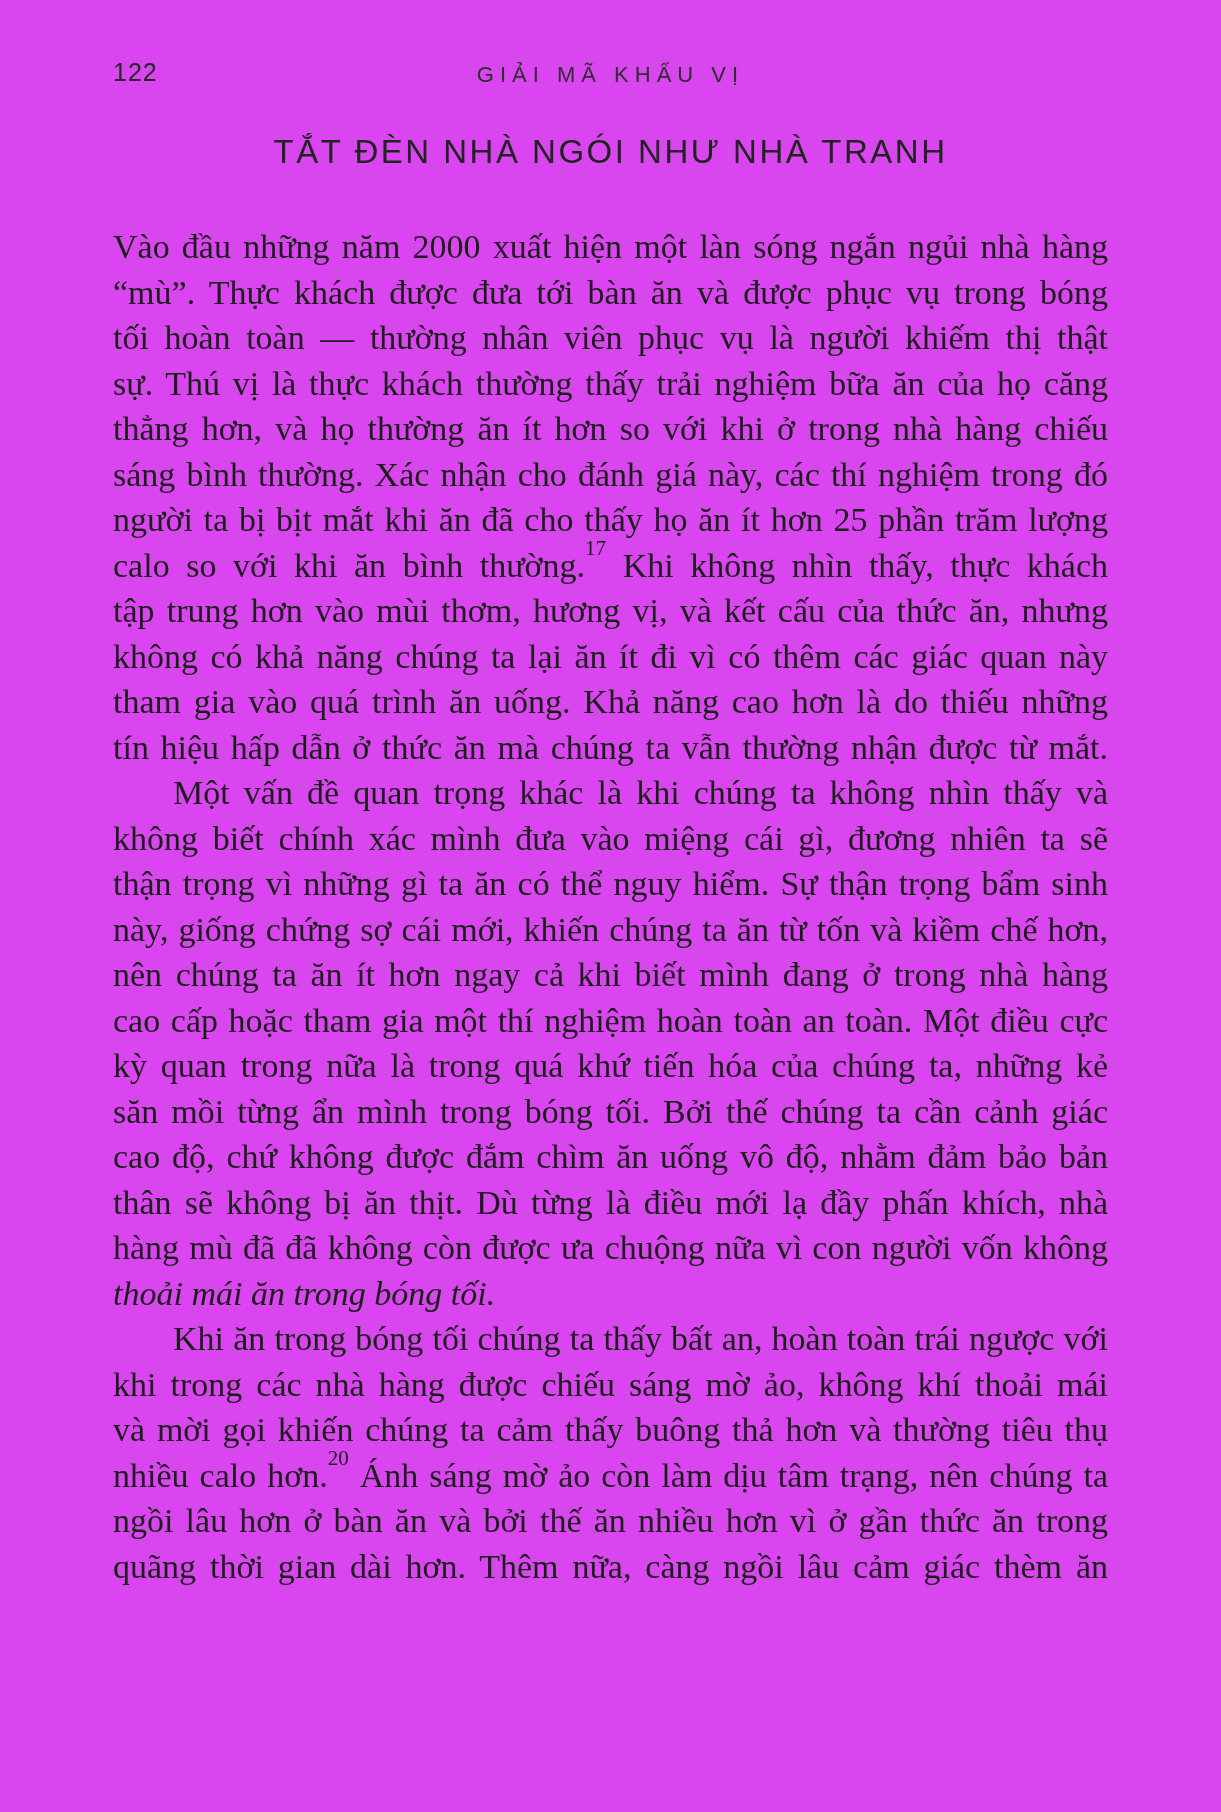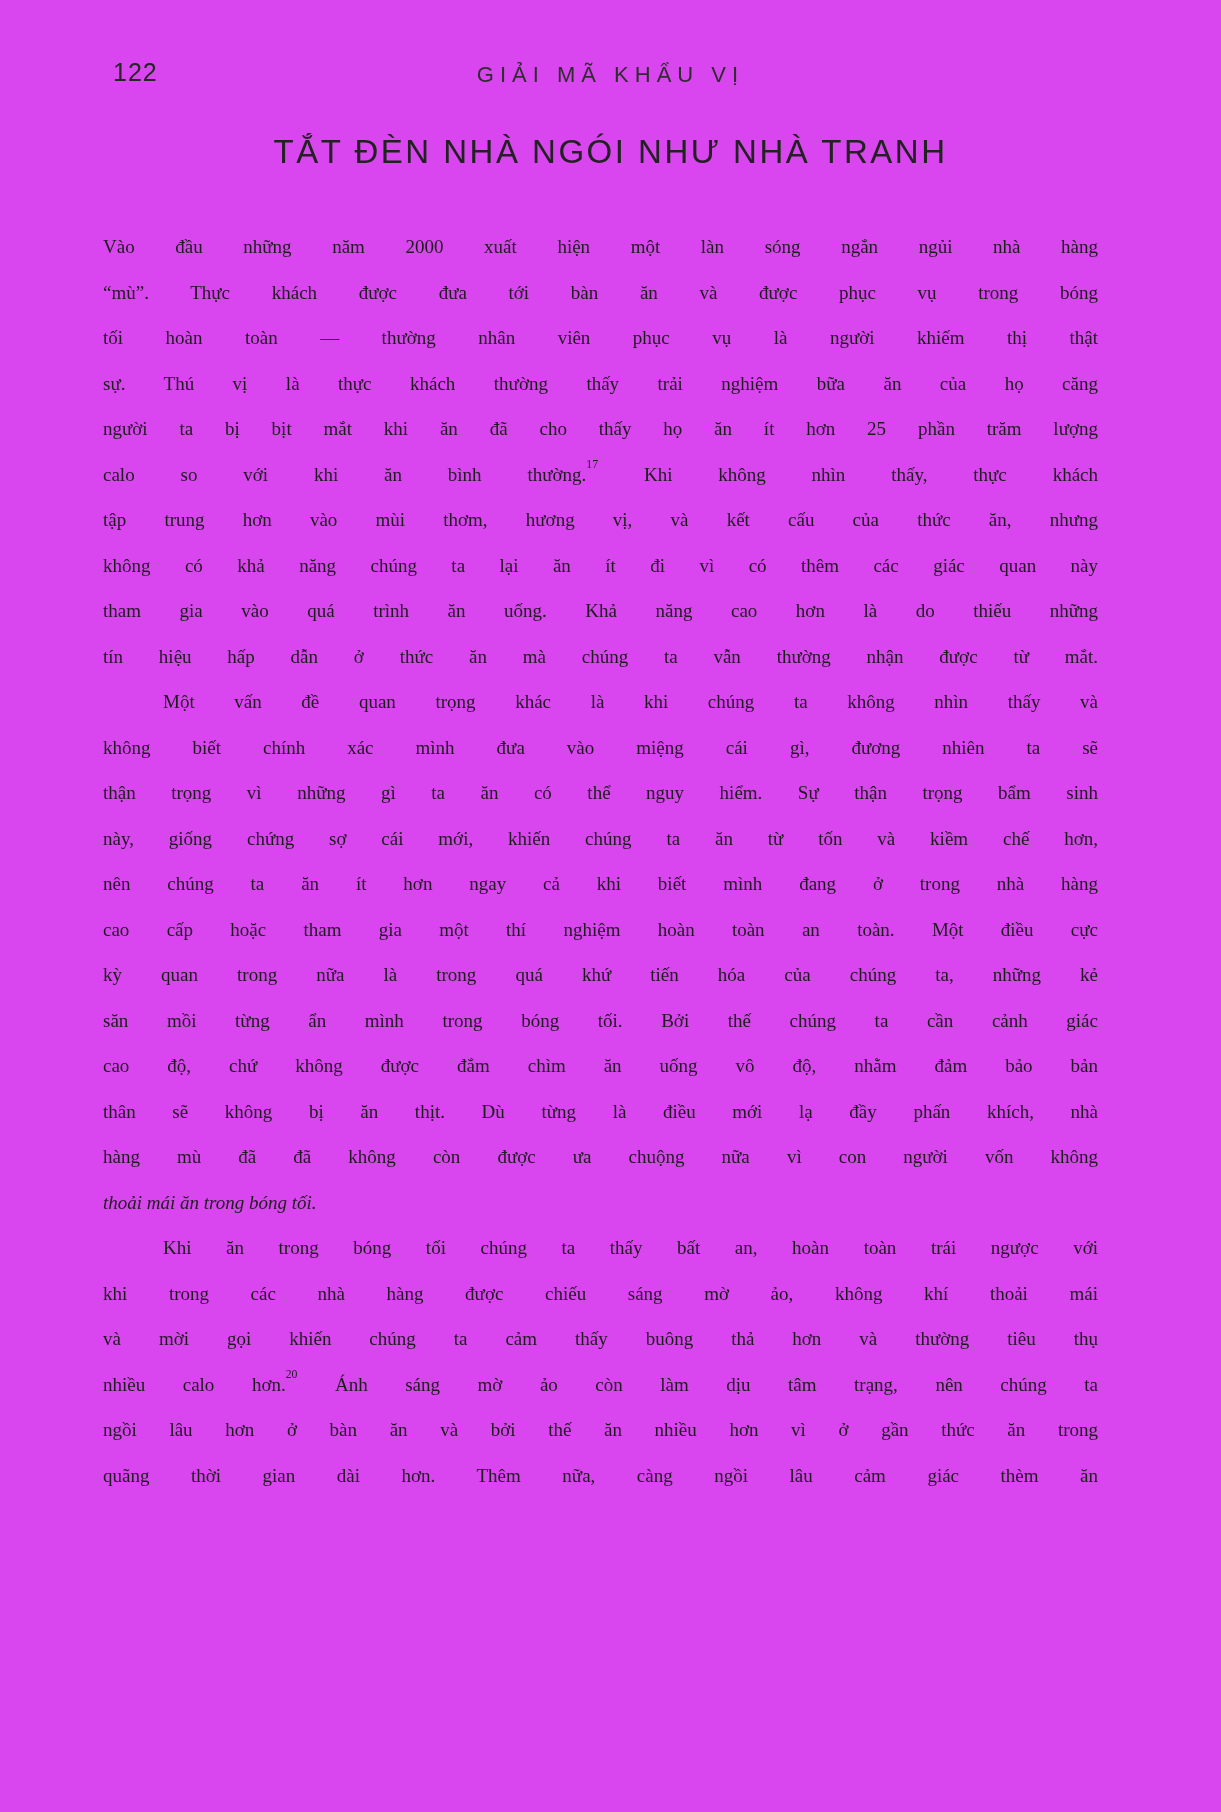--- a/index.html
+++ b/index.html
@@ -47,23 +47,23 @@
     font-family: "Liberation Sans", "DejaVu Sans", sans-serif;
     font-size: 33px;
     letter-spacing: 2.5px;
     font-weight: 400;
     color: #222222;
   }
   
   .page-body {
     position: absolute;
     top: 224px;
-    left: 103px;
+    left: 113px;
     width: 995px;
-    font-size: 19px;
+    font-size: 34px;
     color: #1d1d1d;
   }
   .para + .para { }
   .line {
     height: 45.5px;
     line-height: 45.5px;
     text-align: justify;
     text-align-last: justify;
     white-space: normal;
   }
@@ -83,20 +83,22 @@
 <div class="page">
   <div class="page-number">122</div>
   <div class="running-header">GIẢI MÃ KHẨU VỊ</div>
   <h1 class="section-heading" style="margin:0; font-weight:400;">TẮT ĐÈN NHÀ NGÓI NHƯ NHÀ TRANH</h1>
   <div class="page-body">
       <div class="para">
         <div class="line first">Vào đầu những năm 2000 xuất hiện một làn sóng ngắn ngủi nhà hàng</div>
         <div class="line">“mù”. Thực khách được đưa tới bàn ăn và được phục vụ trong bóng</div>
         <div class="line">tối hoàn toàn — thường nhân viên phục vụ là người khiếm thị thật</div>
         <div class="line">sự. Thú vị là thực khách thường thấy trải nghiệm bữa ăn của họ căng</div>
+        <div class="line">thẳng hơn, và họ thường ăn ít hơn so với khi ở trong nhà hàng chiếu</div>
+        <div class="line">sáng bình thường. Xác nhận cho đánh giá này, các thí nghiệm trong đó</div>
         <div class="line">người ta bị bịt mắt khi ăn đã cho thấy họ ăn ít hơn 25 phần trăm lượng</div>
         <div class="line">calo so với khi ăn bình thường.<sup class="fn">17</sup> Khi không nhìn thấy, thực khách</div>
         <div class="line">tập trung hơn vào mùi thơm, hương vị, và kết cấu của thức ăn, nhưng</div>
         <div class="line">không có khả năng chúng ta lại ăn ít đi vì có thêm các giác quan này</div>
         <div class="line">tham gia vào quá trình ăn uống. Khả năng cao hơn là do thiếu những</div>
         <div class="line">tín hiệu hấp dẫn ở thức ăn mà chúng ta vẫn thường nhận được từ mắt.</div>
       </div>
       <div class="para indent">
         <div class="line first">Một vấn đề quan trọng khác là khi chúng ta không nhìn thấy và</div>
         <div class="line">không biết chính xác mình đưa vào miệng cái gì, đương nhiên ta sẽ</div>

